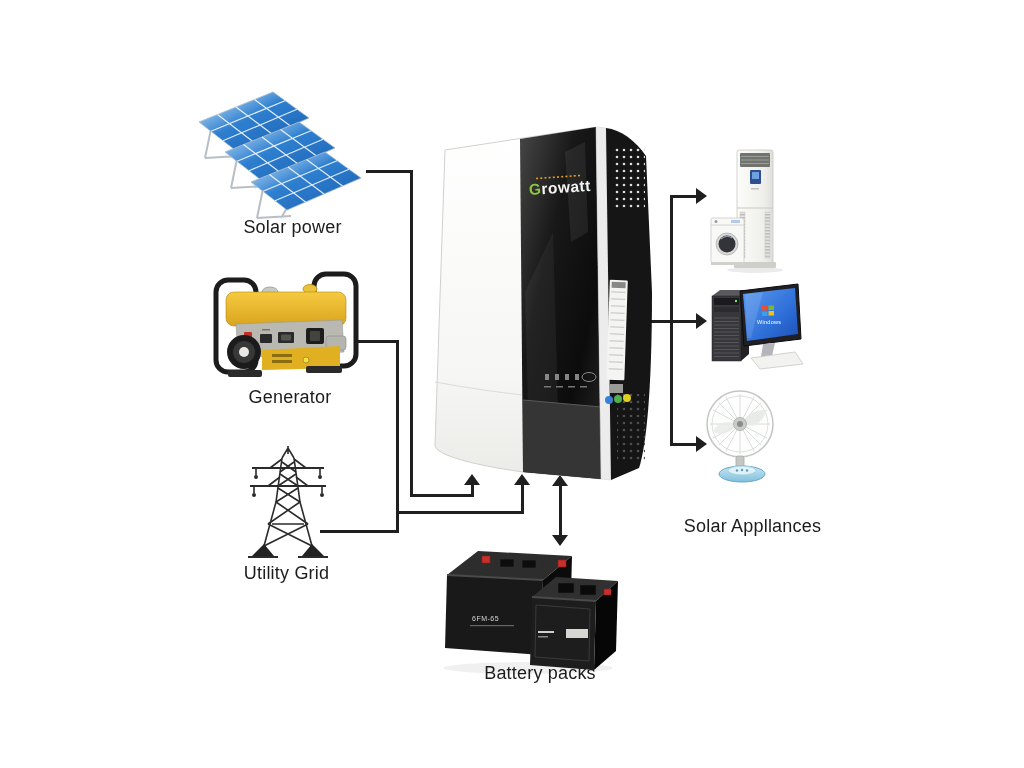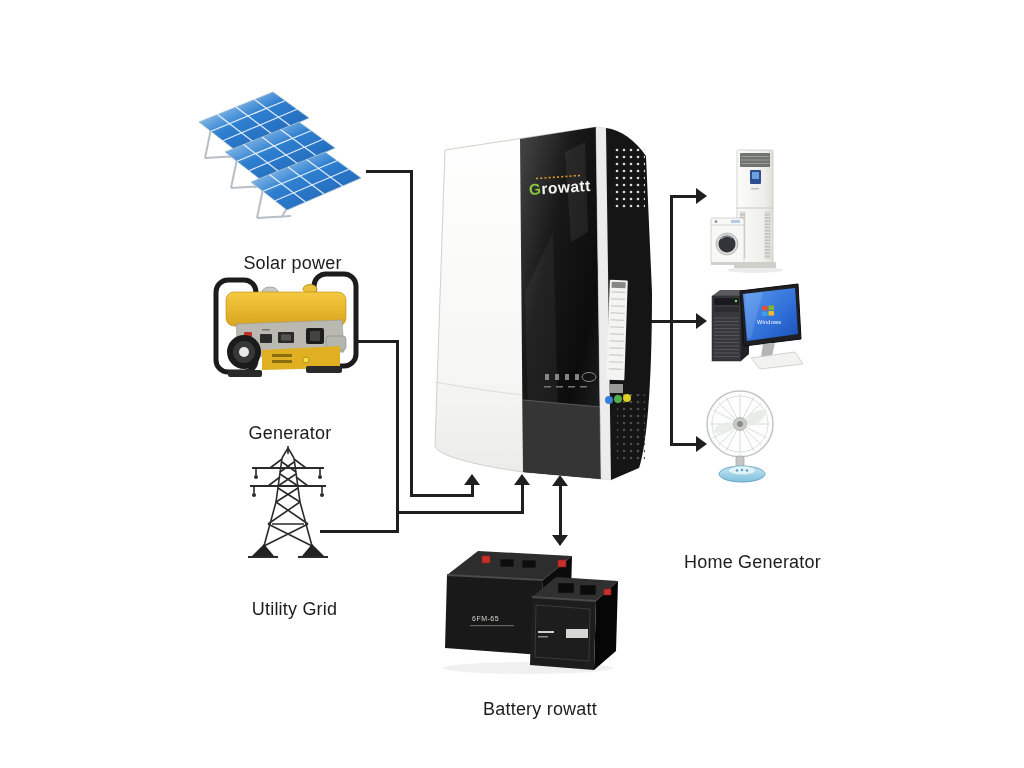--- a/index.html
+++ b/index.html
@@ -3,21 +3,21 @@
 <meta charset="utf-8">
 <style>
   html,body{margin:0;padding:0;background:#fff;}
   .canvas{position:relative;width:1024px;height:768px;background:#ffffff;overflow:hidden;
           font-family:"Liberation Sans",sans-serif;}
   .ln{position:absolute;background:#1f1f1f;}
   .ar{position:absolute;width:0;height:0;}
   .ar.up{border-left:8px solid transparent;border-right:8px solid transparent;border-bottom:11px solid #1f1f1f;}
   .ar.down{border-left:8px solid transparent;border-right:8px solid transparent;border-top:11px solid #1f1f1f;}
   .ar.right{border-top:8px solid transparent;border-bottom:8px solid transparent;border-left:11px solid #1f1f1f;}
-  .lbl{position:absolute;font-size:18px;color:#1c1c1c;text-align:center;letter-spacing:.2px;margin-top:36px;}
+  .lbl{position:absolute;font-size:18px;color:#1c1c1c;text-align:center;letter-spacing:.2px;}
   .fig{position:absolute;}
 </style>
 </head>
 <body>
 
 <div class="canvas">
 
   <div class="ln" style="left:366px;top:170px;width:47px;height:3px"></div>
   <div class="ln" style="left:410px;top:170px;width:3px;height:327px"></div>
   <div class="ln" style="left:410px;top:494px;width:64px;height:3px"></div>
@@ -116,21 +116,21 @@
       <path d="M16,42 L16,49 M84,42 L84,49"></path>
     </g>
     <circle cx="18" cy="33" r="2" fill="#2b2b2b"></circle>
       <circle cx="82" cy="33" r="2" fill="#2b2b2b"></circle>
     <circle cx="16" cy="51" r="2" fill="#2b2b2b"></circle>
       <circle cx="84" cy="51" r="2" fill="#2b2b2b"></circle>
     <polygon points="26,100 14,112 36,112" fill="#222222"></polygon>
     <polygon points="74,100 64,112 86,112" fill="#222222"></polygon>
     <path d="M10,113 L40,113 M60,113 L90,113" stroke="#2b2b2b" stroke-width="2"></path>
   </svg>
-  <div class="lbl" style="left:232px;top:563px;width:125px">Utility Grid</div>
+  <div class="lbl" style="left:224px;top:563px;width:125px">Utility Grid</div>
 
   <svg class="fig" style="left:425px;top:112px" width="235" height="378" viewBox="0 0 235 378">
     <defs>
       <linearGradient id="invWhite" x1="0" y1="0" x2="0" y2="1">
         <stop offset="0" stop-color="#ffffff"></stop>
           <stop offset="0.7" stop-color="#f6f6f4"></stop>
           <stop offset="1" stop-color="#ebebe8"></stop>
       </linearGradient>
       <linearGradient id="invGloss" x1="0" y1="0" x2="1" y2="1">
         <stop offset="0" stop-color="#474747"></stop>
@@ -227,21 +227,21 @@
       <path d="M94,54 L158,58" stroke="#4a4a4a" stroke-width="2"></path>
       <rect x="120" y="40" width="16" height="10" fill="#0b0b0b" stroke="#2e2e2e" stroke-width="0.6"></rect>
       <rect x="142" y="42" width="16" height="10" fill="#0b0b0b" stroke="#2e2e2e" stroke-width="0.6"></rect>
       <rect x="166" y="46" width="7" height="6" fill="#c9302c" stroke="#8a1f1c" stroke-width="0.6"></rect>
       <polyline points="98,62 152,66 151,118 97,114 98,62" fill="none" stroke="#3a3a3a" stroke-width="1"></polyline>
       <rect x="128" y="86" width="22" height="9" fill="#e6e6e2" opacity="0.92"></rect>
       <rect x="100" y="88" width="16" height="2" fill="#cfcfcb"></rect>
       <rect x="100" y="93" width="10" height="1.5" fill="#8a8a86"></rect>
     </g>
   </svg>
-  <div class="lbl" style="left:475px;top:663px;width:130px">Battery rowatt</div>
+  <div class="lbl" style="left:475px;top:663px;width:130px">Battery packs</div>
 
   <svg class="fig" style="left:703px;top:146px" width="100" height="128" viewBox="0 0 100 128">
     <defs>
       <linearGradient id="acG" x1="0" y1="0" x2="1" y2="0">
         <stop offset="0" stop-color="#fcfcfa"></stop>
           <stop offset="0.75" stop-color="#eeeeea"></stop>
           <stop offset="1" stop-color="#dededa"></stop>
       </linearGradient>
       <pattern id="vstripe" width="4" height="3.2" patternUnits="userSpaceOnUse">
         <rect width="4" height="3.2" fill="#e4e4e0"></rect>
@@ -346,15 +346,15 @@
     <path d="M34,38 Q20,58 10,52 Q12,38 34,38" fill="#e8ebe8" opacity="0.85" transform="rotate(15 34 38)"></path>
     <circle cx="34" cy="38" r="6.5" fill="#c9ccc9" stroke="#a8aba8" stroke-width="0.8"></circle>
     <circle cx="34" cy="38" r="3" fill="#8a8d8a"></circle>
     <rect x="30" y="70" width="8" height="12" rx="2" fill="#c4c7c4" stroke="#a5a8a5" stroke-width="0.8"></rect>
     <ellipse cx="36" cy="88" rx="23" ry="8" fill="url(#fanB)" stroke="#69a8c8" stroke-width="1"></ellipse>
     <ellipse cx="36" cy="84.5" rx="14" ry="4.5" fill="#dff2f8" stroke="#9cc8dc" stroke-width="0.8"></ellipse>
     <circle cx="31" cy="84.5" r="1.2" fill="#5a9cc0"></circle>
       <circle cx="36" cy="84" r="1.2" fill="#5a9cc0"></circle>
       <circle cx="41" cy="84.5" r="1.2" fill="#5a9cc0"></circle>
   </svg>
-  <div class="lbl" style="left:670px;top:516px;width:165px">Home Generator</div>
+  <div class="lbl" style="left:670px;top:516px;width:165px">Solar Appllances</div>
 
 </div>
 
 </body></html>

